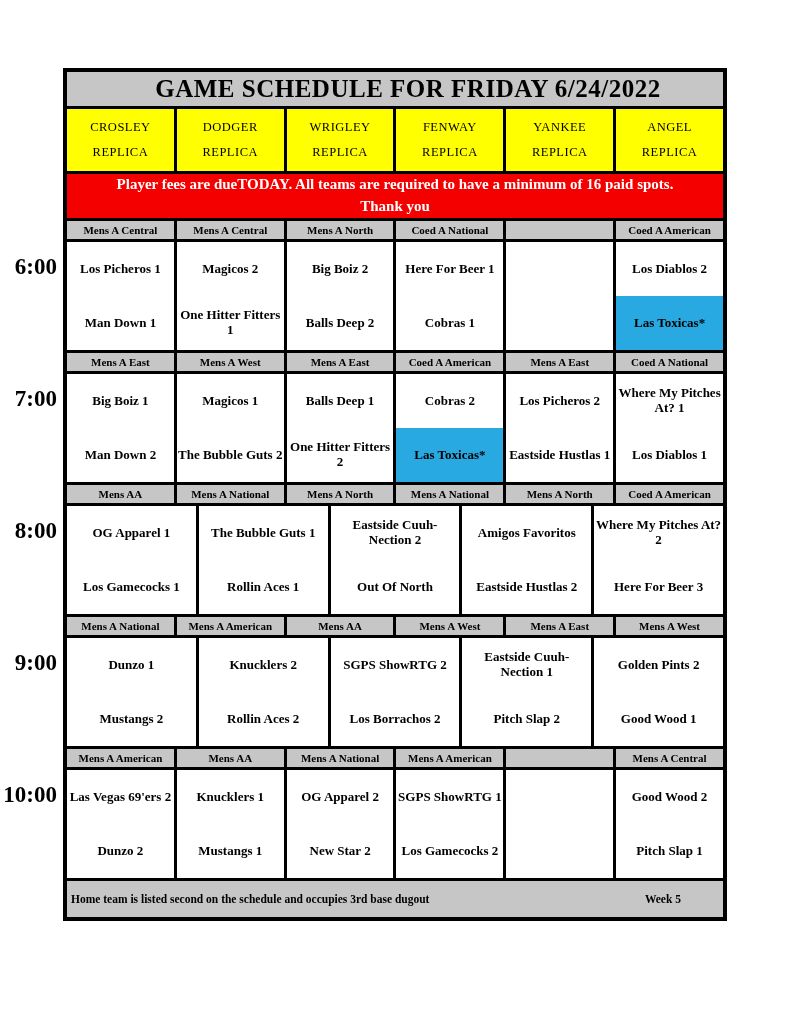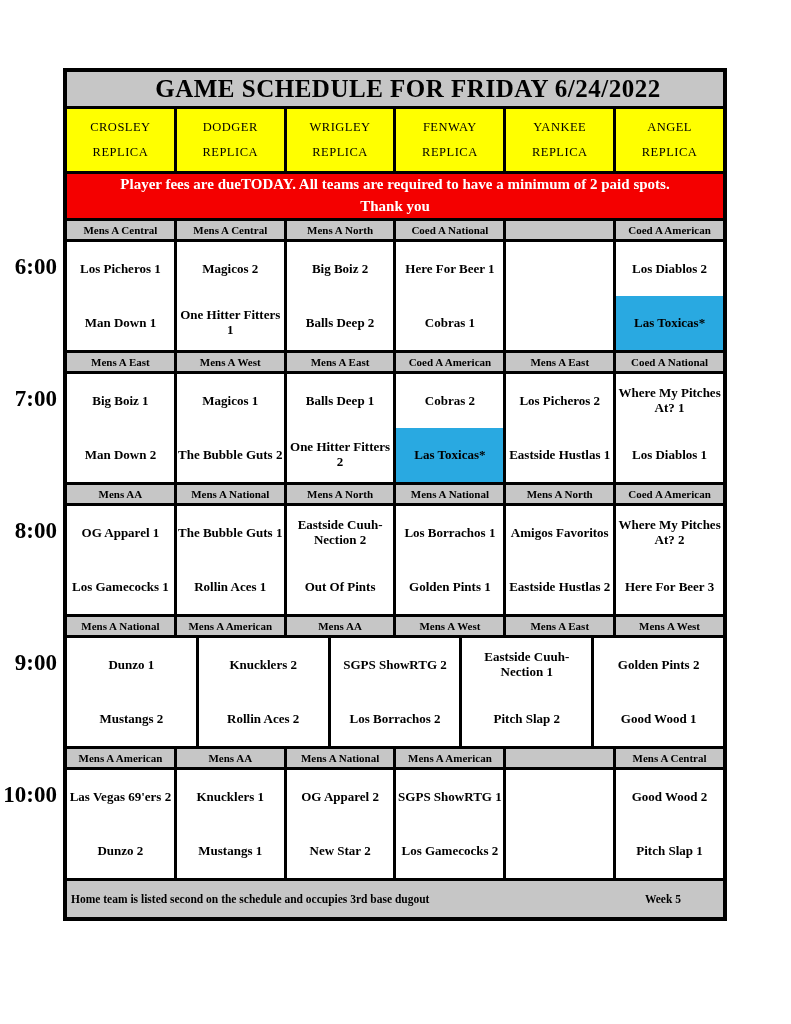--- a/index.html
+++ b/index.html
@@ -84,21 +84,21 @@
         <span>YANKEE</span>
         <span>REPLICA</span>
       </div>
       <div class="field-cell">
         <span>ANGEL</span>
         <span>REPLICA</span>
       </div>
     </div>
 
     <div class="banner">
-      <div>Player fees are dueTODAY. All teams are required to have a minimum of 2 paid spots.</div>
+      <div>Player fees are dueTODAY. All teams are required to have a minimum of 16 paid spots.</div>
       <div>Thank you</div>
     </div>
 
     <div id="grid">
         <div class="division-row">
           <div class="division-cell">Mens A Central</div>
           <div class="division-cell">Mens A Central</div>
           <div class="division-cell">Mens A North</div>
           <div class="division-cell">Coed A National</div>
           <div class="division-cell"></div>
@@ -176,25 +176,21 @@
           <div class="team-cell">
             <div class="team-half">OG Apparel 1</div>
             <div class="team-half">Los Gamecocks 1</div>
           </div>
           <div class="team-cell">
             <div class="team-half">The Bubble Guts 1</div>
             <div class="team-half">Rollin Aces 1</div>
           </div>
           <div class="team-cell">
             <div class="team-half">Eastside Cuuh-Nection 2</div>
-            <div class="team-half">Out Of Pints</div>
-          </div>
-          <div class="team-cell">
-            <div class="team-half">Los Borrachos 1</div>
-            <div class="team-half">Golden Pints 1</div>
+            <div class="team-half">Out Of North</div>
           </div>
           <div class="team-cell">
             <div class="team-half">Amigos Favoritos</div>
             <div class="team-half">Eastside Hustlas 2</div>
           </div>
           <div class="team-cell">
             <div class="team-half">Where My Pitches At? 2</div>
             <div class="team-half">Here For Beer 3</div>
           </div>
         </div>

